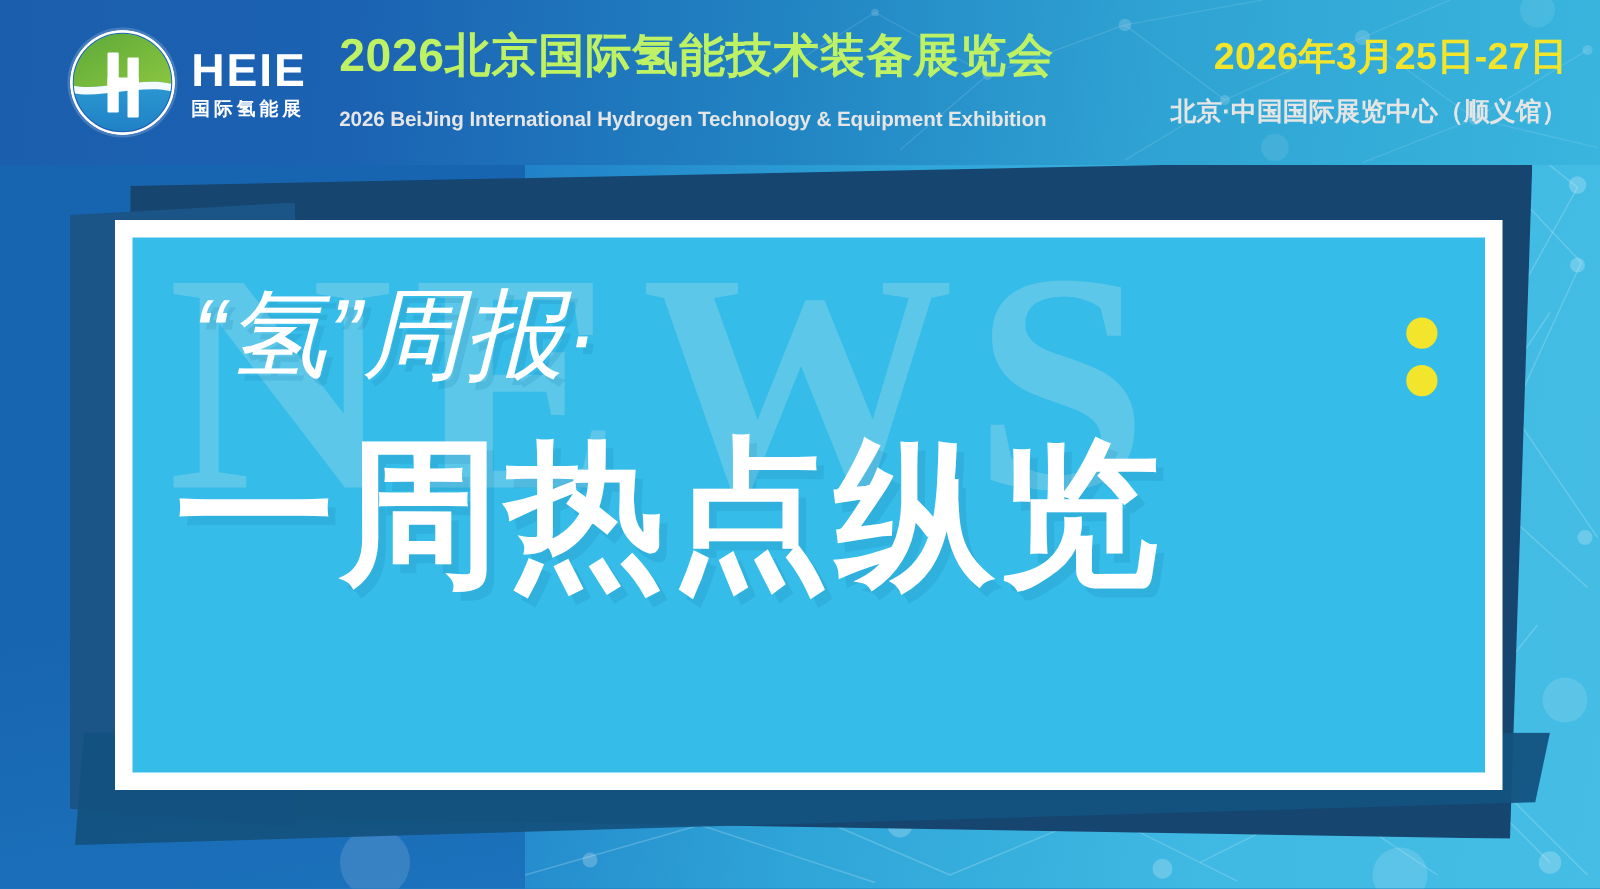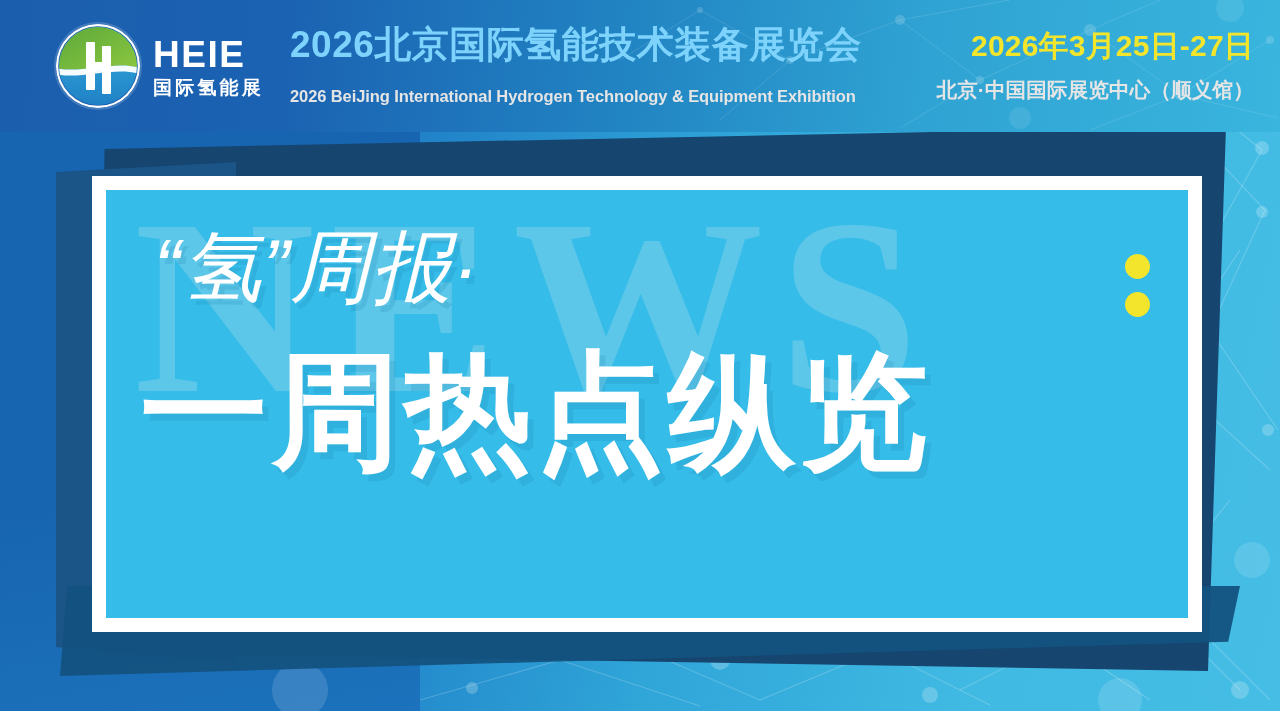--- a/index.html
+++ b/index.html
@@ -48,28 +48,28 @@
     position:relative; overflow:hidden; flex:0 0 auto;
     box-shadow:0 0 0 2px rgba(255,255,255,.18);
   }
   .logo-mark svg { display:block; width:84px; height:84px; }
   .logo-text { margin-left:13px; display:flex; flex-direction:column; justify-content:center; }
   .logo-heie {
     color:#ffffff; font-size:37px; font-weight:700; letter-spacing:1.5px;
     line-height:1.0; font-family:"Liberation Sans", sans-serif;
   }
   .logo-cn {
-    color:#ffffff; font-size:19px; font-weight:700; letter-spacing:3.2px;
+    color:#ffffff; font-size:15px; font-weight:700; letter-spacing:3.2px;
     margin-top:5px; line-height:1;
   }
 
   
   .title-block { margin-left:26px; flex:1 1 auto; min-width:0; }
   .title-cn {
-    color:#7dd3fc; font-size:37px; font-weight:700; line-height:1.06;
+    color:#bef264; font-size:37px; font-weight:700; line-height:1.06;
     letter-spacing:.5px; white-space:nowrap;
   }
   .title-en {
     color:#e5e5e5; font-size:16.5px; font-weight:700; line-height:1.2;
     margin-top:22px; letter-spacing:-.1px; white-space:nowrap;
   }
 
   
   .meta-block { flex:0 0 auto; text-align:right; margin-left:14px; }
   .meta-date {

